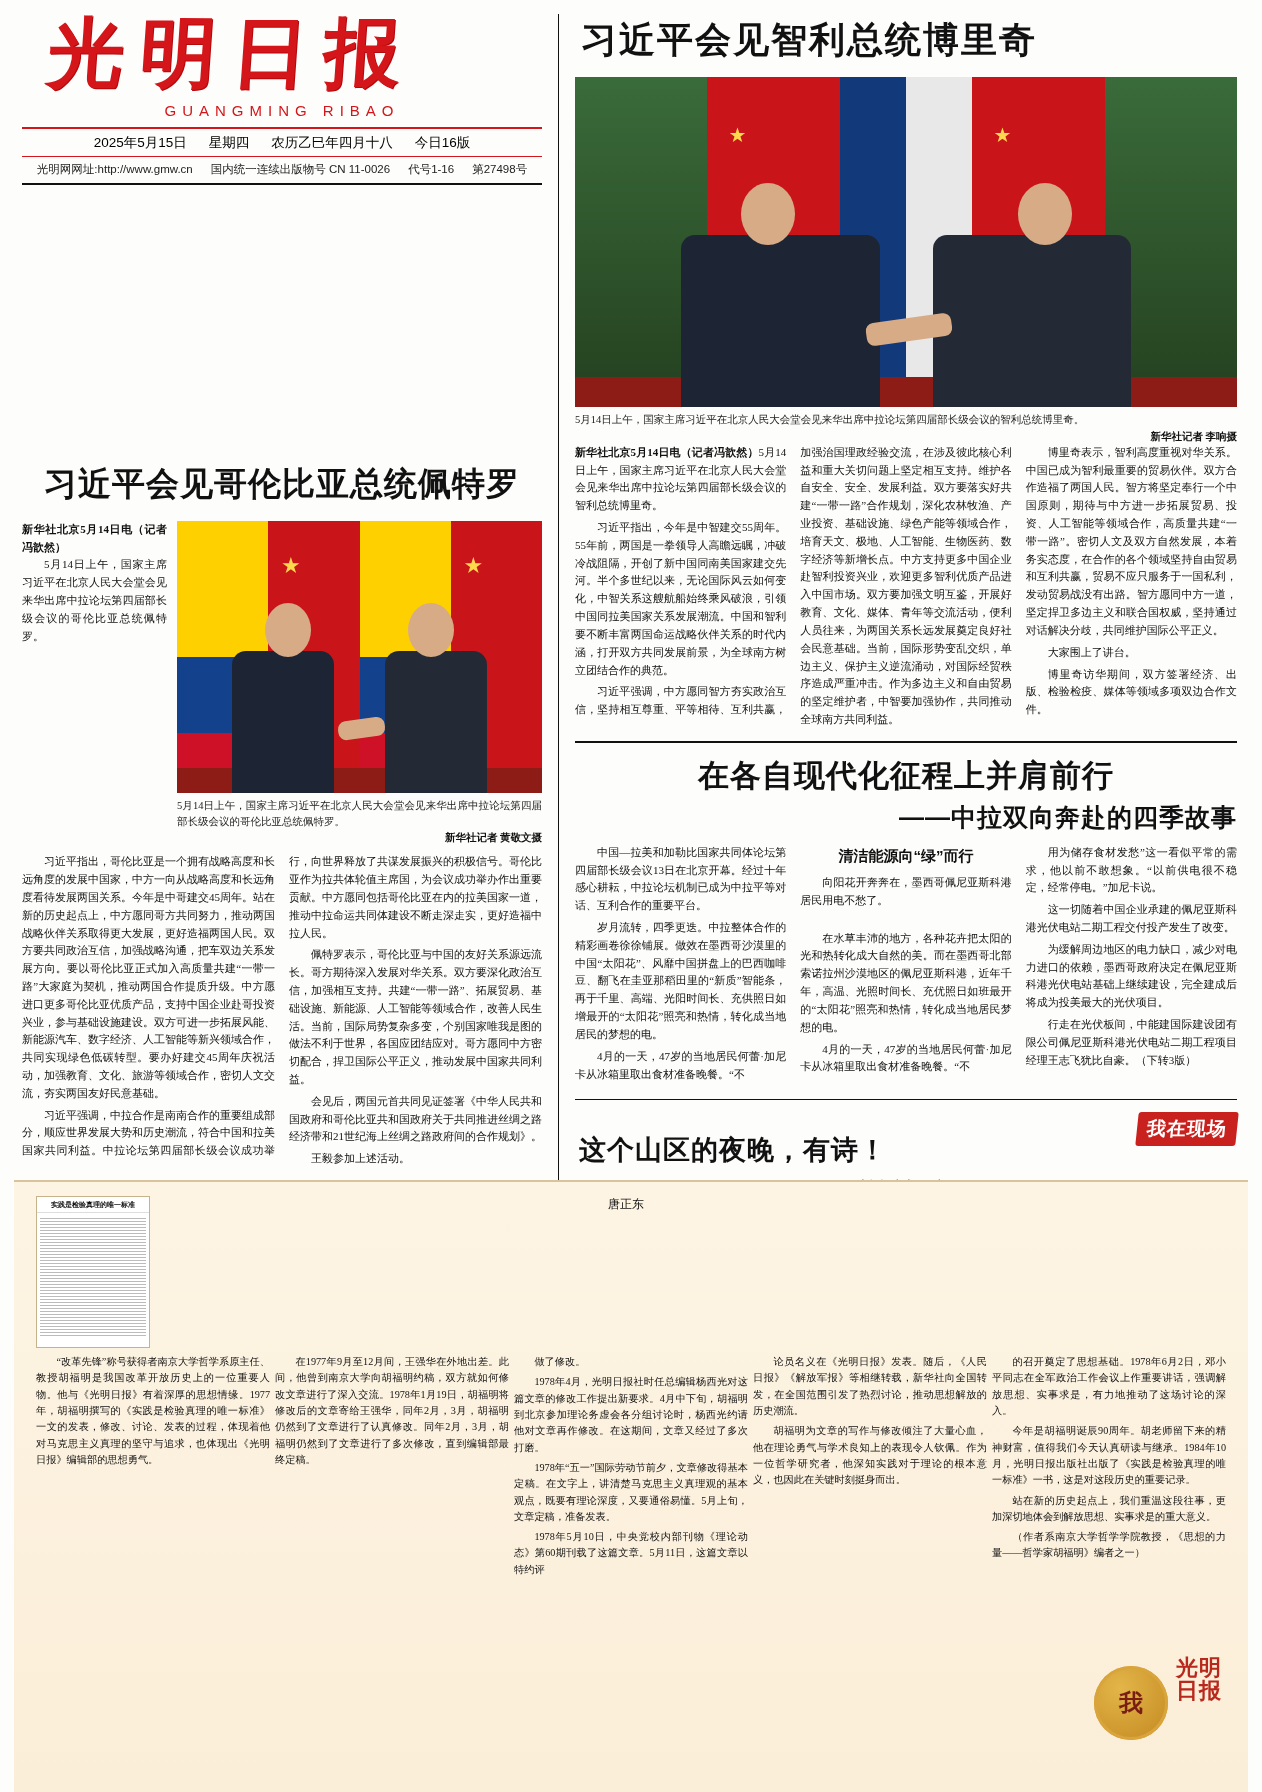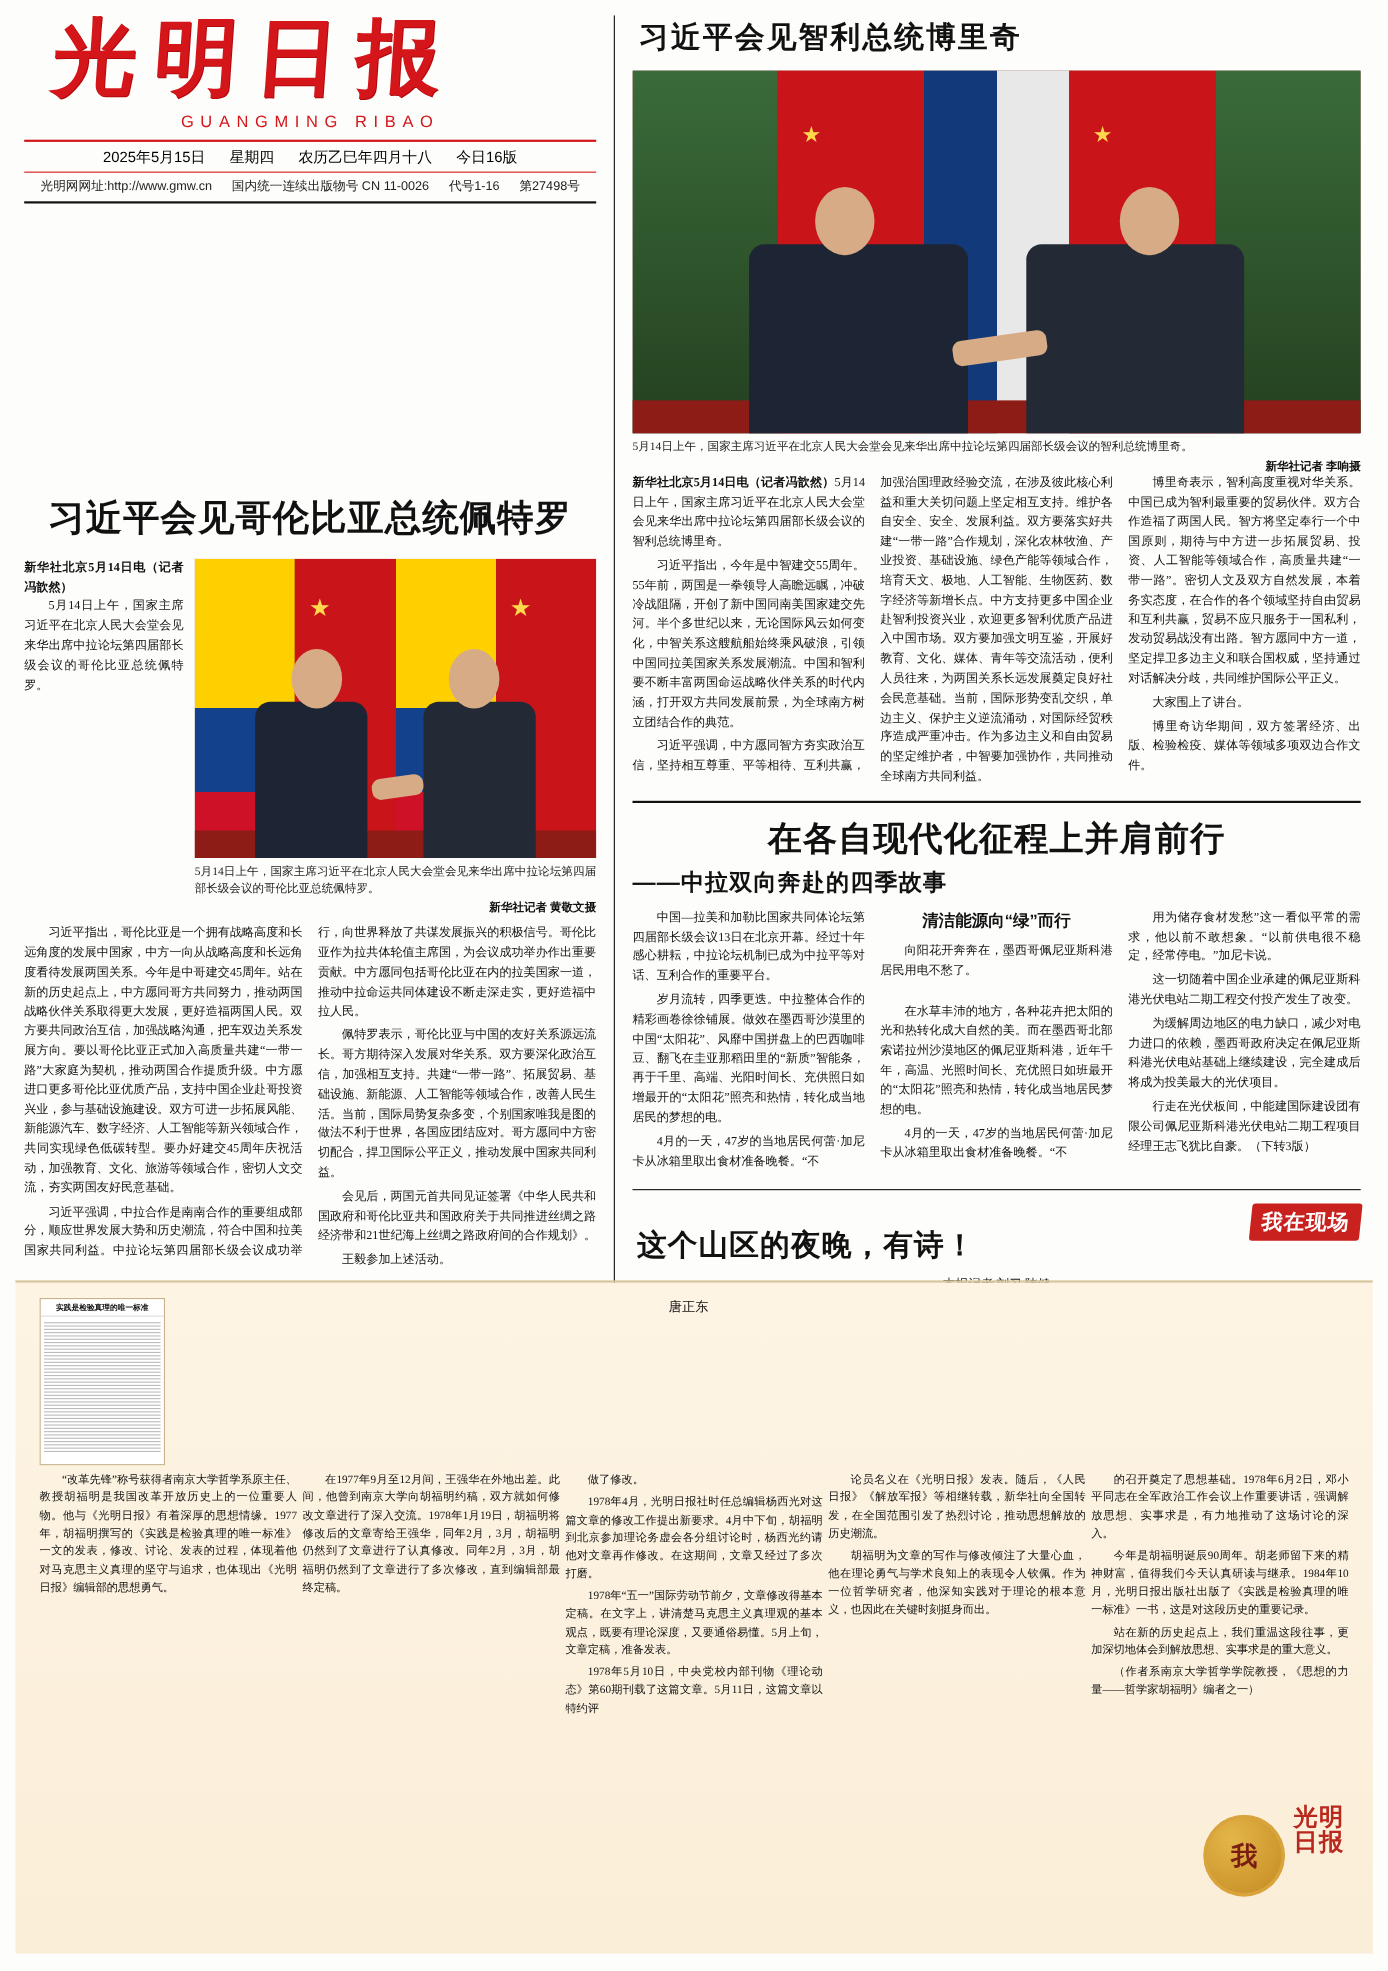--- a/index.html
+++ b/index.html
@@ -59,31 +59,31 @@
     font-family:"Liberation Sans","DejaVu Sans",sans-serif;
     font-weight:700;
     font-size:33px;
     letter-spacing:1px;
     margin:18px 0 14px 0;
     text-align:center;
   }
   h1.head-right{
     font-family:"Liberation Sans","DejaVu Sans",sans-serif;
     font-weight:700;
-    font-size:27px;
+    font-size:36px;
     letter-spacing:2px;
     margin:2px 0 12px 6px;
   }
   h2.head-sec{
     font-family:"Liberation Sans","DejaVu Sans",sans-serif;
     font-weight:700;font-size:31px;text-align:center;margin:10px 0 4px;letter-spacing:1px;
   }
   h3.sub-head{
     font-family:"Liberation Sans","DejaVu Sans",sans-serif;
-    font-weight:700;font-size:21px;text-align:left;margin:2px 0 10px;letter-spacing:1px;
+    font-weight:700;font-size:25px;text-align:right;margin:2px 0 10px;letter-spacing:1px;
   }
   h2.head-feature{
     font-family:"Liberation Sans","DejaVu Sans",sans-serif;
     font-weight:700;font-size:27px;margin:20px 0 6px 4px;letter-spacing:1px;
   }
 
   
   .photo{position:relative;overflow:hidden;border:0;}
   .cap{font-size:10.5px;line-height:1.5;color:#222;margin-top:5px;text-align:justify;}
   .cap-credit{font-size:10.5px;text-align:right;font-weight:700;margin-top:2px;}
@@ -108,21 +108,21 @@
   .suit{position:absolute;bottom:0;width:30%;height:52%;background:#1d2433;border-radius:14px 14px 0 0;}
   .suit.left{left:14%;}
   .suit.right{right:14%;background:#232a36;}
   .headdot{position:absolute;border-radius:50%;background:#d8ab87;}
   .hands{position:absolute;left:44%;bottom:20%;width:13%;height:7%;background:#d8ab87;border-radius:8px;transform:rotate(-8deg);}
   .carpet{position:absolute;left:0;right:0;bottom:0;height:9%;background:#8d1b16;}
   .byline{font-size:11.5px;text-align:center;margin:4px 0 8px;}
 
   
   .feature{
-    position:absolute;left:14px;right:14px;bottom:16px;height:612px;
+    position:absolute;left:14px;right:14px;bottom:0;height:612px;
     background:linear-gradient(180deg,#fdf4e4 0%, #fbeed8 100%);
     border-top:2px solid #d8c49a;
     box-sizing:border-box;
     padding:14px 22px;
   }
   .feature h2{
     font-family:"Liberation Sans","DejaVu Sans",sans-serif;
     font-weight:700;font-size:30px;text-align:center;margin:18px 0 8px;letter-spacing:2px;
   }
   .feat-by{text-align:center;font-size:12px;margin-bottom:12px;}

